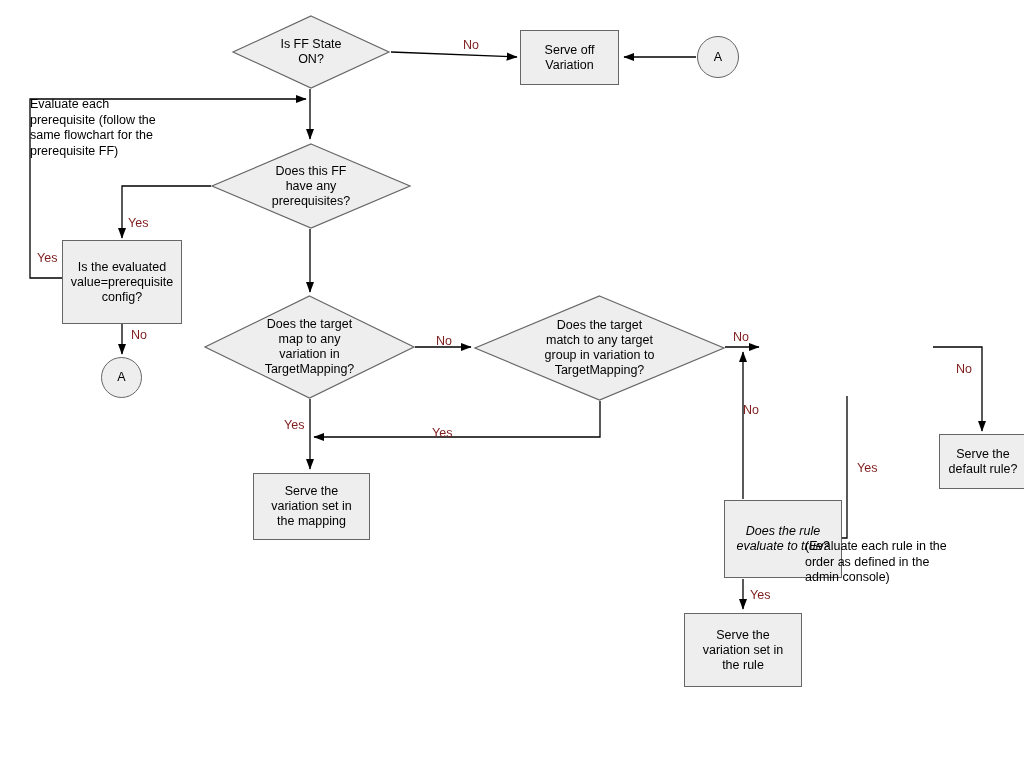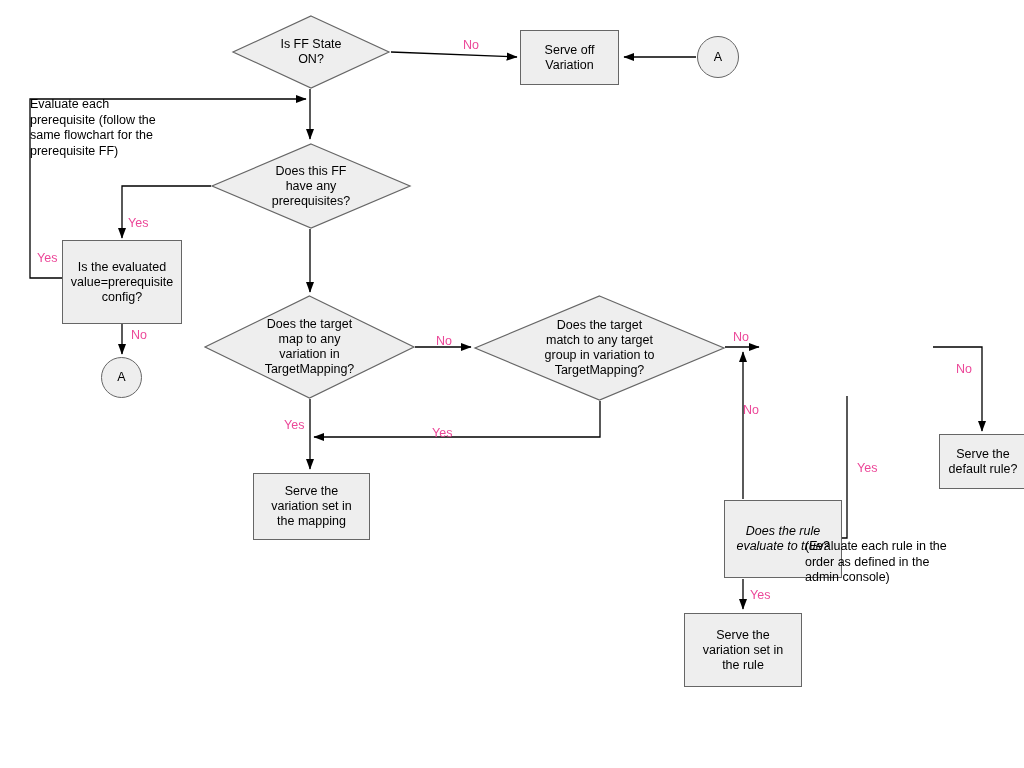--- a/index.html
+++ b/index.html
@@ -77,21 +77,21 @@
     font-size: 12.5px;
     line-height: 15px;
     color: #000000;
     white-space: pre-line;
     z-index: 3;
   }
   .edge-label {
     position: absolute;
     font-size: 12.5px;
     line-height: 14px;
-    color: #ec4899;
+    color: #7f1d1d;
     background: transparent;
     z-index: 4;
     white-space: nowrap;
   }
   .note {
     position: absolute;
     font-size: 12.5px;
     line-height: 15.5px;
     color: #000000;
     z-index: 4;

